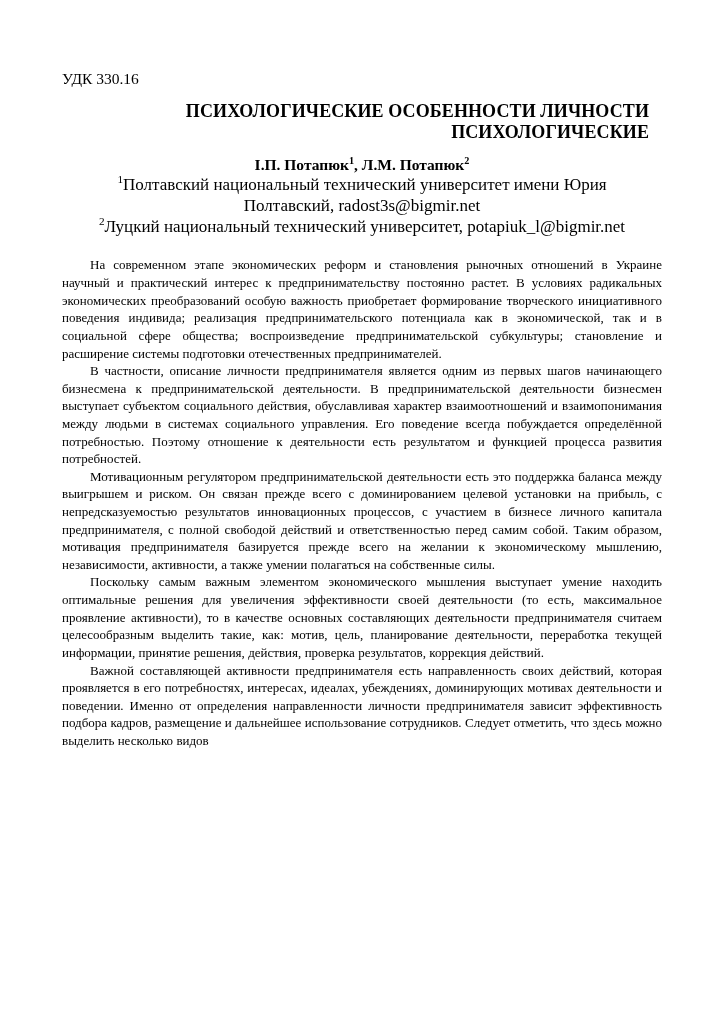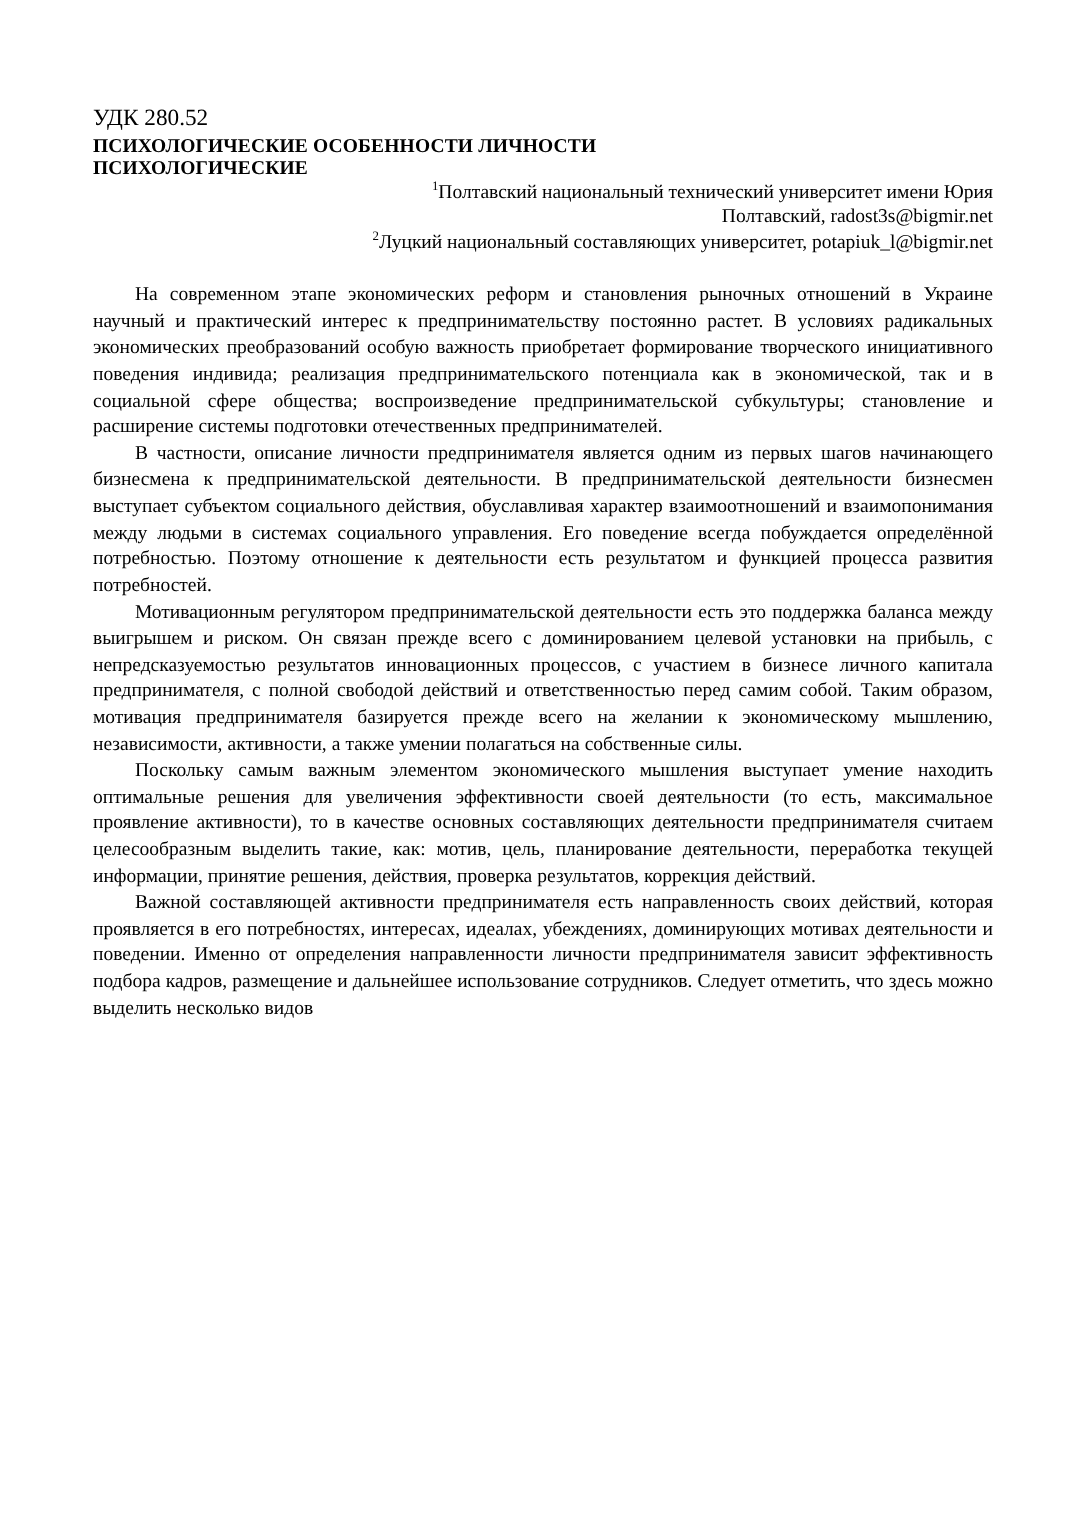--- a/index.html
+++ b/index.html
@@ -21,37 +21,37 @@
     padding: 70px 62px 0 62px;
     position: relative;
   }
   .udk {
     font-size: 15.5px;
     line-height: 1.18;
     margin: 0 0 1px 0;
     text-align: left;
   }
   .title {
-    font-size: 13px;
+    font-size: 18px;
     font-weight: bold;
-    text-align: left;
+    text-align: right;
     line-height: 1.16;
-    margin: 0;
+    margin: 13px;
     letter-spacing: 0.1px;
   }
   .authors {
     font-size: 15.5px;
     font-weight: bold;
     text-align: center;
     line-height: 1.18;
     margin: 1px 0 0 0;
   }
   .affiliation {
-    font-size: 13px;
-    text-align: right;
+    font-size: 17px;
+    text-align: center;
     line-height: 1.2;
     margin: 1px 0 0 0;
   }
   sup {
     font-size: 0.66em;
     vertical-align: super;
     line-height: 0;
   }
   .body-text {
     margin-top: 19px;
@@ -64,35 +64,38 @@
     margin: 0;
     hyphens: none;
     word-spacing: 0.1px;
   }
 </style>
 </head>
 <body>
 
 <div class="page">
 
-  <div class="udk">УДК 280.52</div>
+  <div class="udk">УДК 330.16</div>
 
   <div class="title">
     <span>ПСИХОЛОГИЧЕСКИЕ ОСОБЕННОСТИ ЛИЧНОСТИ</span><br>
     <span>ПСИХОЛОГИЧЕСКИЕ</span>
   </div>
 
+  <div class="authors">
+    <span>І.П. Потапюк</span><sup>1</sup><span>, Л.М. Потапюк</span><sup>2</sup>
+  </div>
 
   <div class="affiliation">
     <sup>1</sup><span>Полтавский национальный технический университет имени Юрия</span><br>
     <span>Полтавский, radost3s@bigmir.net</span>
   </div>
 
   <div class="affiliation">
-    <sup>2</sup><span>Луцкий национальный составляющих университет, potapiuk_l@bigmir.net</span>
+    <sup>2</sup><span>Луцкий национальный технический университет, potapiuk_l@bigmir.net</span>
   </div>
 
   <div class="body-text">
     <p>На современном этапе экономических реформ и становления рыночных отношений в Украине научный и практический интерес к предпринимательству постоянно растет. В условиях радикальных экономических преобразований особую важность приобретает формирование творческого инициативного поведения индивида; реализация предпринимательского потенциала как в экономической, так и в социальной сфере общества; воспроизведение предпринимательской субкультуры; становление и расширение системы подготовки отечественных предпринимателей.</p>
     <p>В частности, описание личности предпринимателя является одним из первых шагов начинающего бизнесмена к предпринимательской деятельности. В предпринимательской деятельности бизнесмен выступает субъектом социального действия, обуславливая характер взаимоотношений и взаимопонимания между людьми в системах социального управления. Его поведение всегда побуждается определённой потребностью. Поэтому отношение к деятельности есть результатом и функцией процесса развития потребностей.</p>
     <p>Мотивационным регулятором предпринимательской деятельности есть это поддержка баланса между выигрышем и риском. Он связан прежде всего с доминированием целевой установки на прибыль, с непредсказуемостью результатов инновационных процессов, с участием в бизнесе личного капитала предпринимателя, с полной свободой действий и ответственностью перед самим собой. Таким образом, мотивация предпринимателя базируется прежде всего на желании к экономическому мышлению, независимости, активности, а также умении полагаться на собственные силы.</p>
     <p>Поскольку самым важным элементом экономического мышления выступает умение находить оптимальные решения для увеличения эффективности своей деятельности (то есть, максимальное проявление активности), то в качестве основных составляющих деятельности предпринимателя считаем целесообразным выделить такие, как: мотив, цель, планирование деятельности, переработка текущей информации, принятие решения, действия, проверка результатов, коррекция действий.</p>
     <p>Важной составляющей активности предпринимателя есть направленность своих действий, которая проявляется в его потребностях, интересах, идеалах, убеждениях, доминирующих мотивах деятельности и поведении. Именно от определения направленности личности предпринимателя зависит эффективность подбора кадров, размещение и дальнейшее использование сотрудников. Следует отметить, что здесь можно выделить несколько видов</p>
   </div>
 

